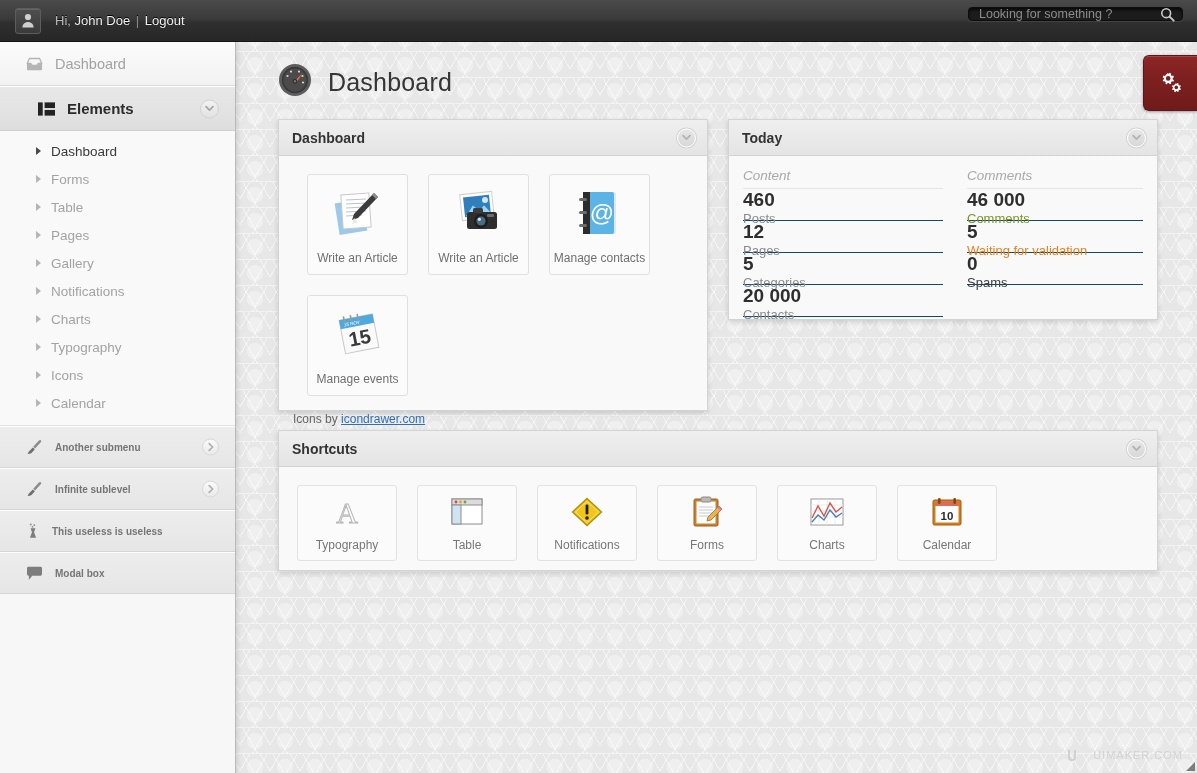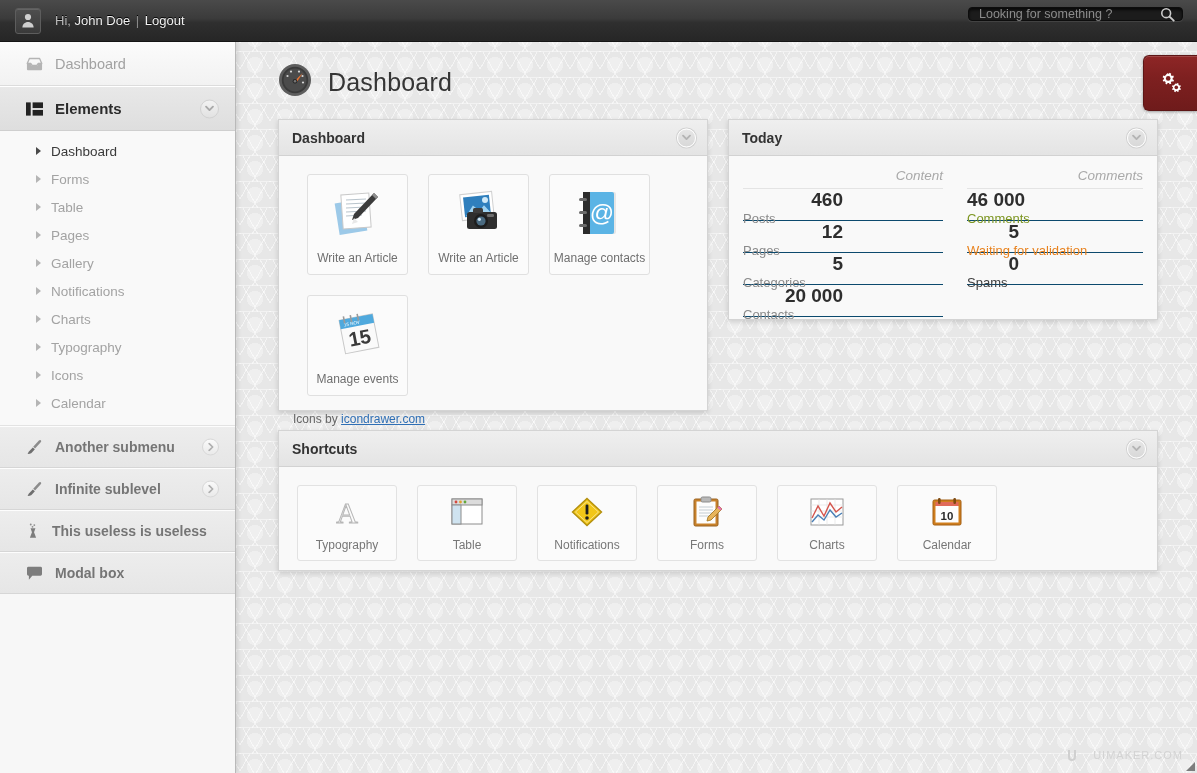--- a/index.html
+++ b/index.html
@@ -77,21 +77,21 @@
   }
   .nav-top {
     height: 44px; display: flex; align-items: center; padding-left: 26px;
     background: linear-gradient(to bottom, #fbfbfb, #f2f2f2);
     border-bottom: 1px solid #dcdcdc;
     color: #a2a2a2; font-size: 14.5px;
     cursor: pointer;
   }
   .nav-top .ico { margin-right: 12px; display: flex; }
   .nav-section {
-    height: 45px; display: flex; align-items: center; padding-left: 26px;
+    height: 45px; display: flex; align-items: center; padding-left: 38px;
     background: linear-gradient(to bottom, #e8e8e8, #dedede);
     border-top: 1px solid #fff;
     border-bottom: 1px solid #cfcfcf;
     color: #2b2b2b; font-size: 15px; font-weight: bold;
     position: relative; cursor: pointer;
   }
   .nav-section .ico { margin-right: 12px; display:flex; }
   .toggle-circle {
     position: absolute; right: 16px; top: 50%; transform: translateY(-50%);
     width: 19px; height: 19px; border-radius: 50%;
@@ -111,21 +111,21 @@
     border-left: 5px solid #b5b5b5;
     border-top: 4px solid transparent; border-bottom: 4px solid transparent;
   }
   .sub-item.active .arrow { border-left-color: #4a4a4a; }
 
   .nav-row {
     height: 42px; display: flex; align-items: center; padding-left: 26px;
     background: linear-gradient(to bottom, #ededed, #e6e6e6);
     border-bottom: 1px solid #d6d6d6;
     border-top: 1px solid #fdfdfd;
-    color: #757575; font-size: 14px; font-weight: bold;
+    color: #757575; font-size: 10px; font-weight: bold;
     position: relative; cursor: pointer;
   }
   .nav-row .ico { margin-right: 12px; display:flex; }
   .chev-circle {
     position: absolute; right: 16px; top: 50%; transform: translateY(-50%);
     width: 17px; height: 17px; border-radius: 50%;
     background: linear-gradient(to bottom, #fafafa, #eaeaea);
     border: 1px solid #d8d8d8;
     display:flex; align-items:center; justify-content:center;
   }
@@ -186,21 +186,21 @@
     padding-bottom: 9px;
     cursor: pointer;
   }
   .tile .tile-ico { flex: 1; display: flex; align-items: center; justify-content: center; }
   .tile .tile-label { font-size: 12px; color: #6f6f6f; }
   #icons-credit { padding: 16px 0 14px 14px; font-size: 12px; color: #666; }
   #icons-credit a { color: #2f6fb5; }
 
   
   .today-grid { display: flex; padding: 10px 14px 14px 14px; }
-  .today-col { width: 50%; text-align: right; }
+  .today-col { width: 50%; }
   .today-col.right { padding-left: 24px; }
   .col-head {
     font-size: 13.5px; color: #a9a9a9; font-style: italic;
     padding: 2px 0 5px 0; border-bottom: 1px solid #e4e4e4;
   }
   .stat-row {
     display: flex; align-items: baseline;
     height: 32px; border-bottom: 1px solid #0c4a6e; flex-direction: column;
   }
   .stat-num { font-size: 19px; font-weight: bold; color: #2e2e2e; min-width: 100px; }

